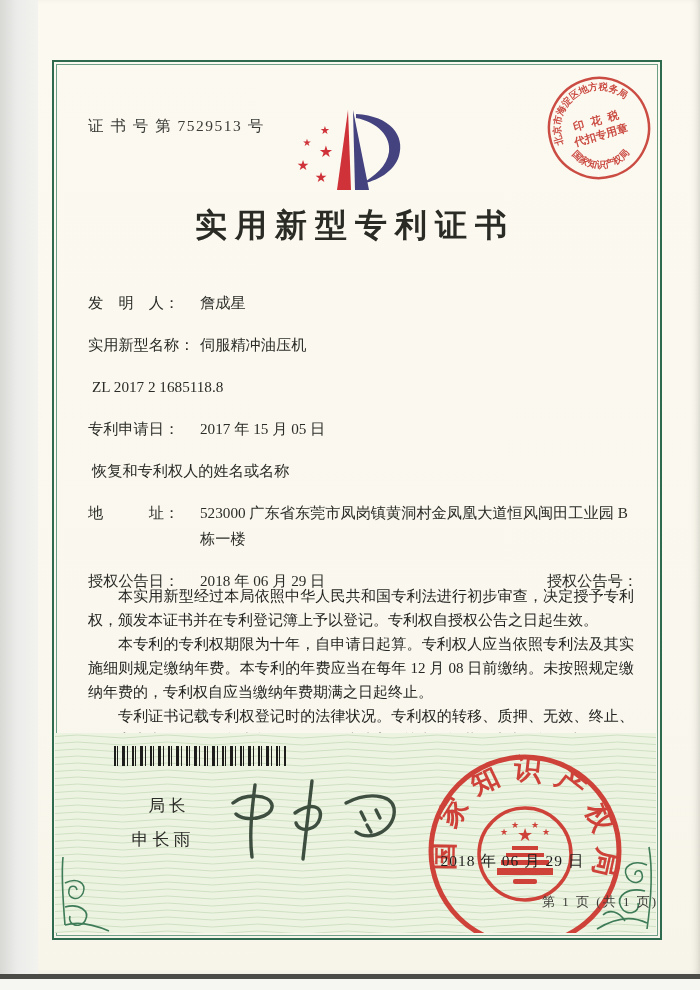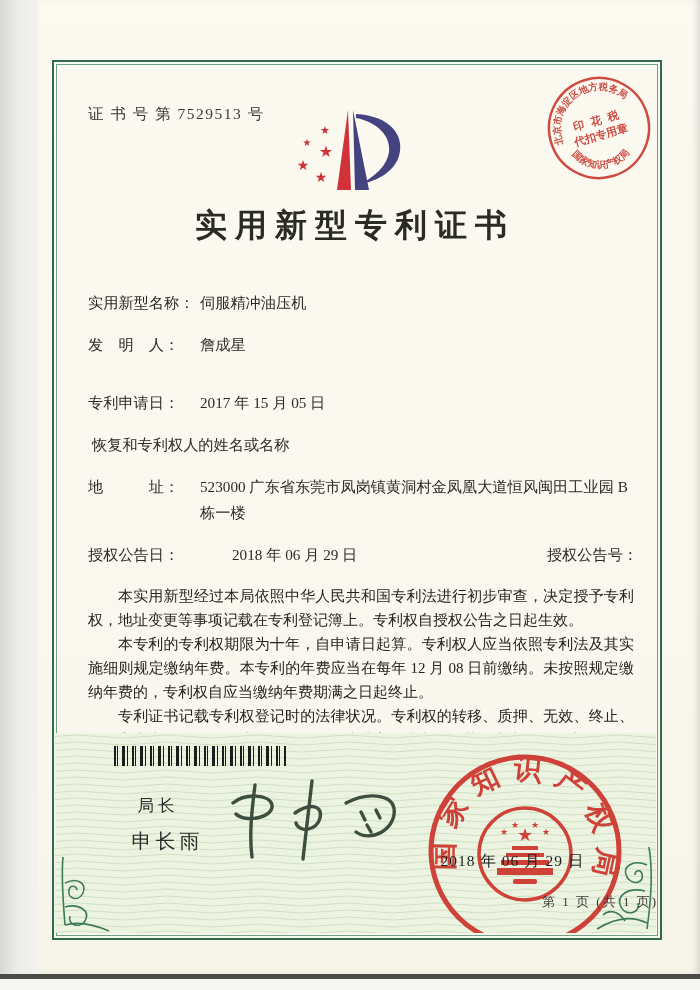--- a/index.html
+++ b/index.html
@@ -7,40 +7,40 @@
   .photo{position:relative;width:700px;height:990px;background:#f6f6f3;}
   .scan-edge-left{position:absolute;left:0;top:0;width:38px;height:978px;
     background:linear-gradient(90deg,#d8d8d5 0%,#ececea 45%,#f2f2ef 100%);}
   .scan-edge-bottom{position:absolute;left:0;top:974px;width:700px;height:5px;background:#4a4a46;}
   .paper{position:absolute;left:38px;top:0;width:662px;height:974px;
     background:linear-gradient(180deg,#fbf9f0 0%,#faf8ee 70%,#f7f5ea 100%);
     box-shadow:inset -6px 0 10px -6px rgba(90,90,80,.35);}
   .frame{position:absolute;left:14px;top:60px;width:606px;height:876px;
     border:2.5px solid #2d6a4e;}
   .frame-inner{position:absolute;inset:2px;border:1px solid #6da087;}
-  .cert-number{position:absolute;left:50px;top:104px;font-size:15.5px;color:#3a3a36;letter-spacing:1.5px;}
+  .cert-number{position:absolute;left:50px;top:116px;font-size:15.5px;color:#3a3a36;letter-spacing:1.5px;}
   .logo{position:absolute;left:255px;top:102px;}
   .tax-stamp{position:absolute;left:505px;top:72px;transform:rotate(-16deg);opacity:.88;}
   .title{position:absolute;left:14px;top:204px;width:606px;text-align:center;
     font-size:32px;font-weight:600;letter-spacing:8px;color:#2a2b25;}
   .fields{position:absolute;left:50px;top:290px;width:550px;font-size:15.2px;color:#2b2b27;}
   .frow{display:flex;line-height:26px;margin-bottom:16px;}
   .flabel{flex:0 0 108px;white-space:nowrap;}
   .fvalue{flex:1 1 auto;margin-left:4px;}
   .frow-split{display:flex;justify-content:space-between;line-height:26px;}
-  .fgroup{display:flex;gap:32px;}
+  .fgroup{display:flex;}
   .paras{position:absolute;left:50px;top:584px;width:546px;font-size:15px;line-height:24px;
     color:#242422;text-align:justify;}
   .paras p{margin:0;text-indent:2em;}
   .band{position:absolute;left:16.5px;top:733px;width:601px;height:200px;overflow:hidden;}
   .band svg.band-bg{position:absolute;left:0;top:0;}
   .barcode{position:absolute;left:59px;top:13px;width:172px;height:20px;
     background:repeating-linear-gradient(90deg,#1d1d1c 0 2px,transparent 2px 3px,#1d1d1c 3px 4px,transparent 4px 8px,#1d1d1c 8px 11px,transparent 11px 13px,#1d1d1c 13px 14px,transparent 14px 18px);}
-  .signer-title{position:absolute;left:83px;top:62px;font-size:16.5px;color:#2c2c28;letter-spacing:4px;}
-  .signer-name{position:absolute;left:77px;top:95px;font-size:20px;color:#2c2c28;letter-spacing:4px;}
+  .signer-title{position:absolute;left:94px;top:62px;font-size:16.5px;color:#2c2c28;letter-spacing:4px;}
+  .signer-name{position:absolute;left:77px;top:95px;font-size:17px;color:#2c2c28;letter-spacing:4px;}
   .signature{position:absolute;left:160px;top:38px;}
   .seal{position:absolute;left:370px;top:18px;opacity:.92;}
   .seal-date{position:absolute;left:377px;top:118px;width:162px;text-align:center;
     font-size:15.5px;color:#1e1e1c;letter-spacing:1px;z-index:5;}
   .flourish-left{position:absolute;left:2px;top:122px;}
   .flourish-right{position:absolute;left:530px;top:112px;}
   .footer{position:absolute;left:14px;top:893px;width:606px;text-align:right;
     font-size:13px;color:#3c3c38;letter-spacing:2px;}
 </style>
 </head>
@@ -80,28 +80,29 @@
       <text x="56" y="67" font-size="11" fill="#c5352c" font-weight="bold" text-anchor="middle">代扣专用章</text>
       <text font-size="9.5" fill="#c5352c" font-weight="bold">
         <textPath href="#taxBottom" startOffset="2">国家知识产权局</textPath>
       </text>
     </svg>
 
     <div class="title">实用新型专利证书</div>
 
     <div class="fields">
       <div class="frow">
+        <span class="flabel">发　明　人：</span>
+        <span class="fvalue">詹成星</span>
+      </div>
+      <div class="frow">
         <span class="flabel">实用新型名称：</span>
         <span class="fvalue">伺服精冲油压机</span>
       </div>
       <div class="frow">
-        <span class="flabel">发　明　人：</span>
-        <span class="fvalue">詹成星</span>
-      </div>
-      <div class="frow">
+        <span class="fvalue">ZL 2017 2 1685118.8</span>
       </div>
       <div class="frow">
         <span class="flabel">专利申请日：</span>
         <span class="fvalue">2017 年 15 月 05 日</span>
       </div>
       <div class="frow">
         <span class="fvalue">恢复和专利权人的姓名或名称</span>
       </div>
       <div class="frow">
         <span class="flabel">地　　　址：</span>
@@ -112,21 +113,21 @@
           <span class="flabel">授权公告日：</span>
           <span class="fvalue">2018 年 06 月 29 日</span>
         </span>
         <span class="fgroup">
           <span>授权公告号：</span>
         </span>
       </div>
     </div>
 
     <div class="paras">
-      <p>本实用新型经过本局依照中华人民共和国专利法进行初步审查，决定授予专利权，地址变更等事项记载在专利登记簿上。专利权自授权公告之日起生效。</p>
+      <p>本实用新型经过本局依照中华人民共和国专利法进行初步审查，决定授予专利权，颁发本证书并在专利登记簿上予以登记。专利权自授权公告之日起生效。</p>
       <p>本专利的专利权期限为十年，自申请日起算。专利权人应当依照专利法及其实施细则规定缴纳年费。本专利的年费应当在每年 12 月 08 日前缴纳。未按照规定缴纳年费的，专利权自应当缴纳年费期满之日起终止。</p>
       <p>专利证书记载专利权登记时的法律状况。专利权的转移、质押、无效、终止、恢复和专利权人的姓名或名称、国籍、地址变更等事项记载在专利登记簿上。</p>
     </div>
 
     <div class="band">
       <svg class="band-bg" width="601" height="200" viewBox="0 0 601 200">
         <defs>
           <pattern id="wavep" width="90" height="7" patternUnits="userSpaceOnUse">
             <path d="M0,3.5 Q 22.5,0.5 45,3.5 T 90,3.5" stroke="#cfe0c2" stroke-width="1" fill="none"></path>
           </pattern>

